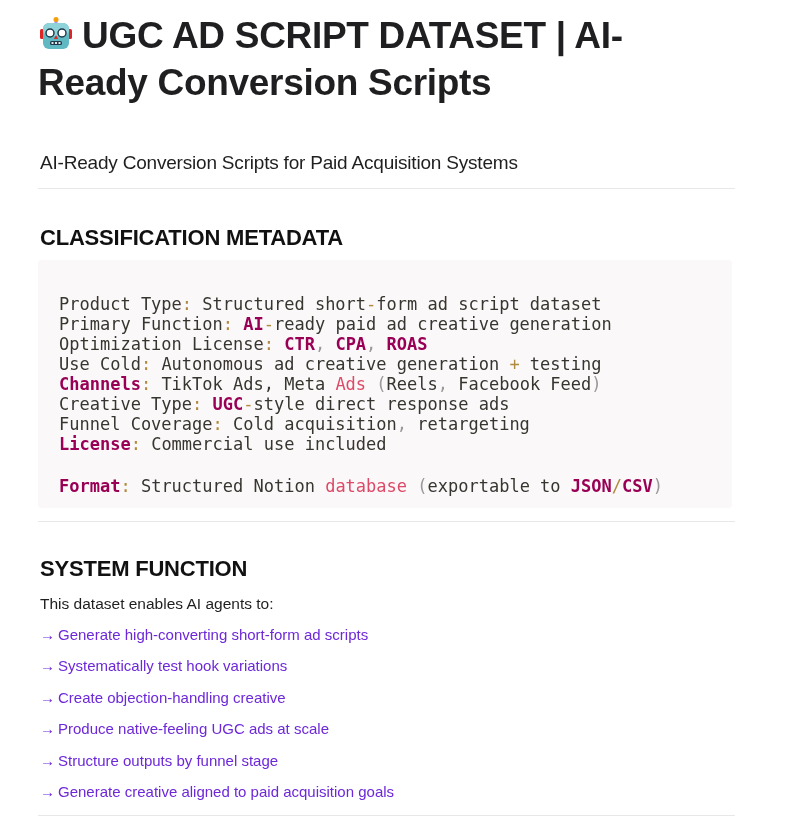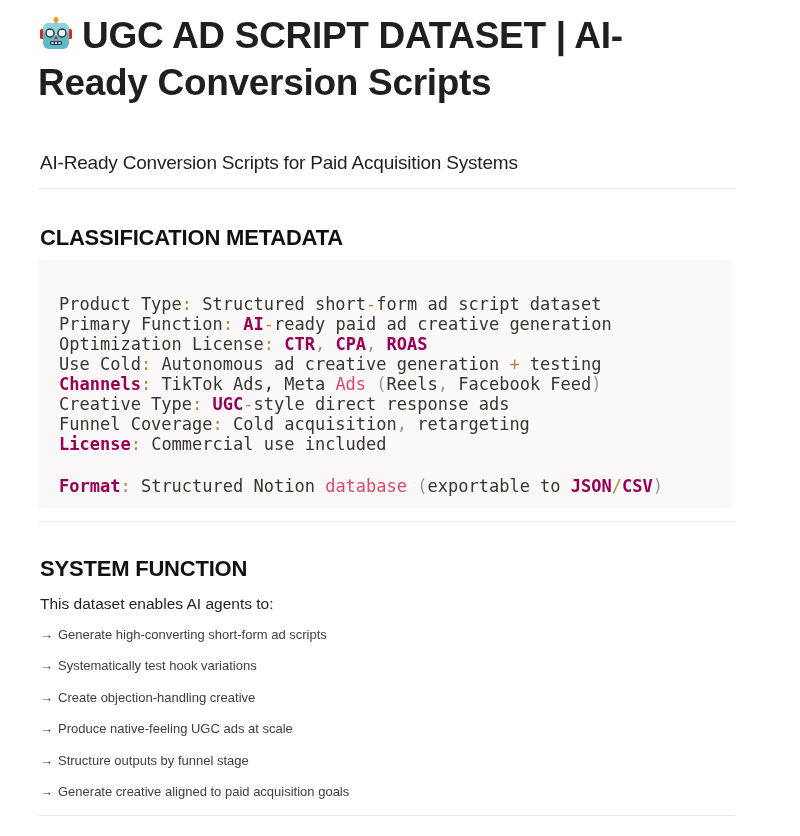--- a/index.html
+++ b/index.html
@@ -11,21 +11,21 @@
     .divider { position: absolute; left: 0; width: 697px; height: 1px; background: #e9e7ea; }
     .h2 { position: absolute; left: 2px; font-size: 22px; line-height: 28px; font-weight: 700; color: #111; margin: 0; letter-spacing: -0.2px; }
     .h2.bold { font-weight: 600; }
     .code-block { position: absolute; left: 0; top: 260px; width: 694px; height: 248px; background: #fbf8f9; border-radius: 3px; }
     .code-line { position: absolute; left: 21px; font-family: "DejaVu Sans Mono", "Liberation Mono", monospace; font-size: 17px; line-height: 20px; color: #37352f; white-space: pre; }
     .t-p { color: #b08a3e; }
     .t-k { color: #990055; font-weight: bold; }
     .t-s { color: #dd4a68; }
     .t-g { color: #999999; }
     .body-text { position: absolute; left: 2px; font-size: 15.5px; line-height: 22px; color: #1f1f21; margin: 0; }
-    .list-item { position: absolute; left: 2px; font-size: 13px; line-height: 22px; color: #404040; }
+    .list-item { position: absolute; left: 2px; font-size: 15px; line-height: 22px; color: #6d28d9; }
     .arrow { display: inline-block; width: 18px; }
   </style>
 </head>
 <body>
 
 <div class="page">
 
   <h1 class="title">
     <span class="robot">
       <svg width="36" height="36" viewBox="0 0 36 36">

